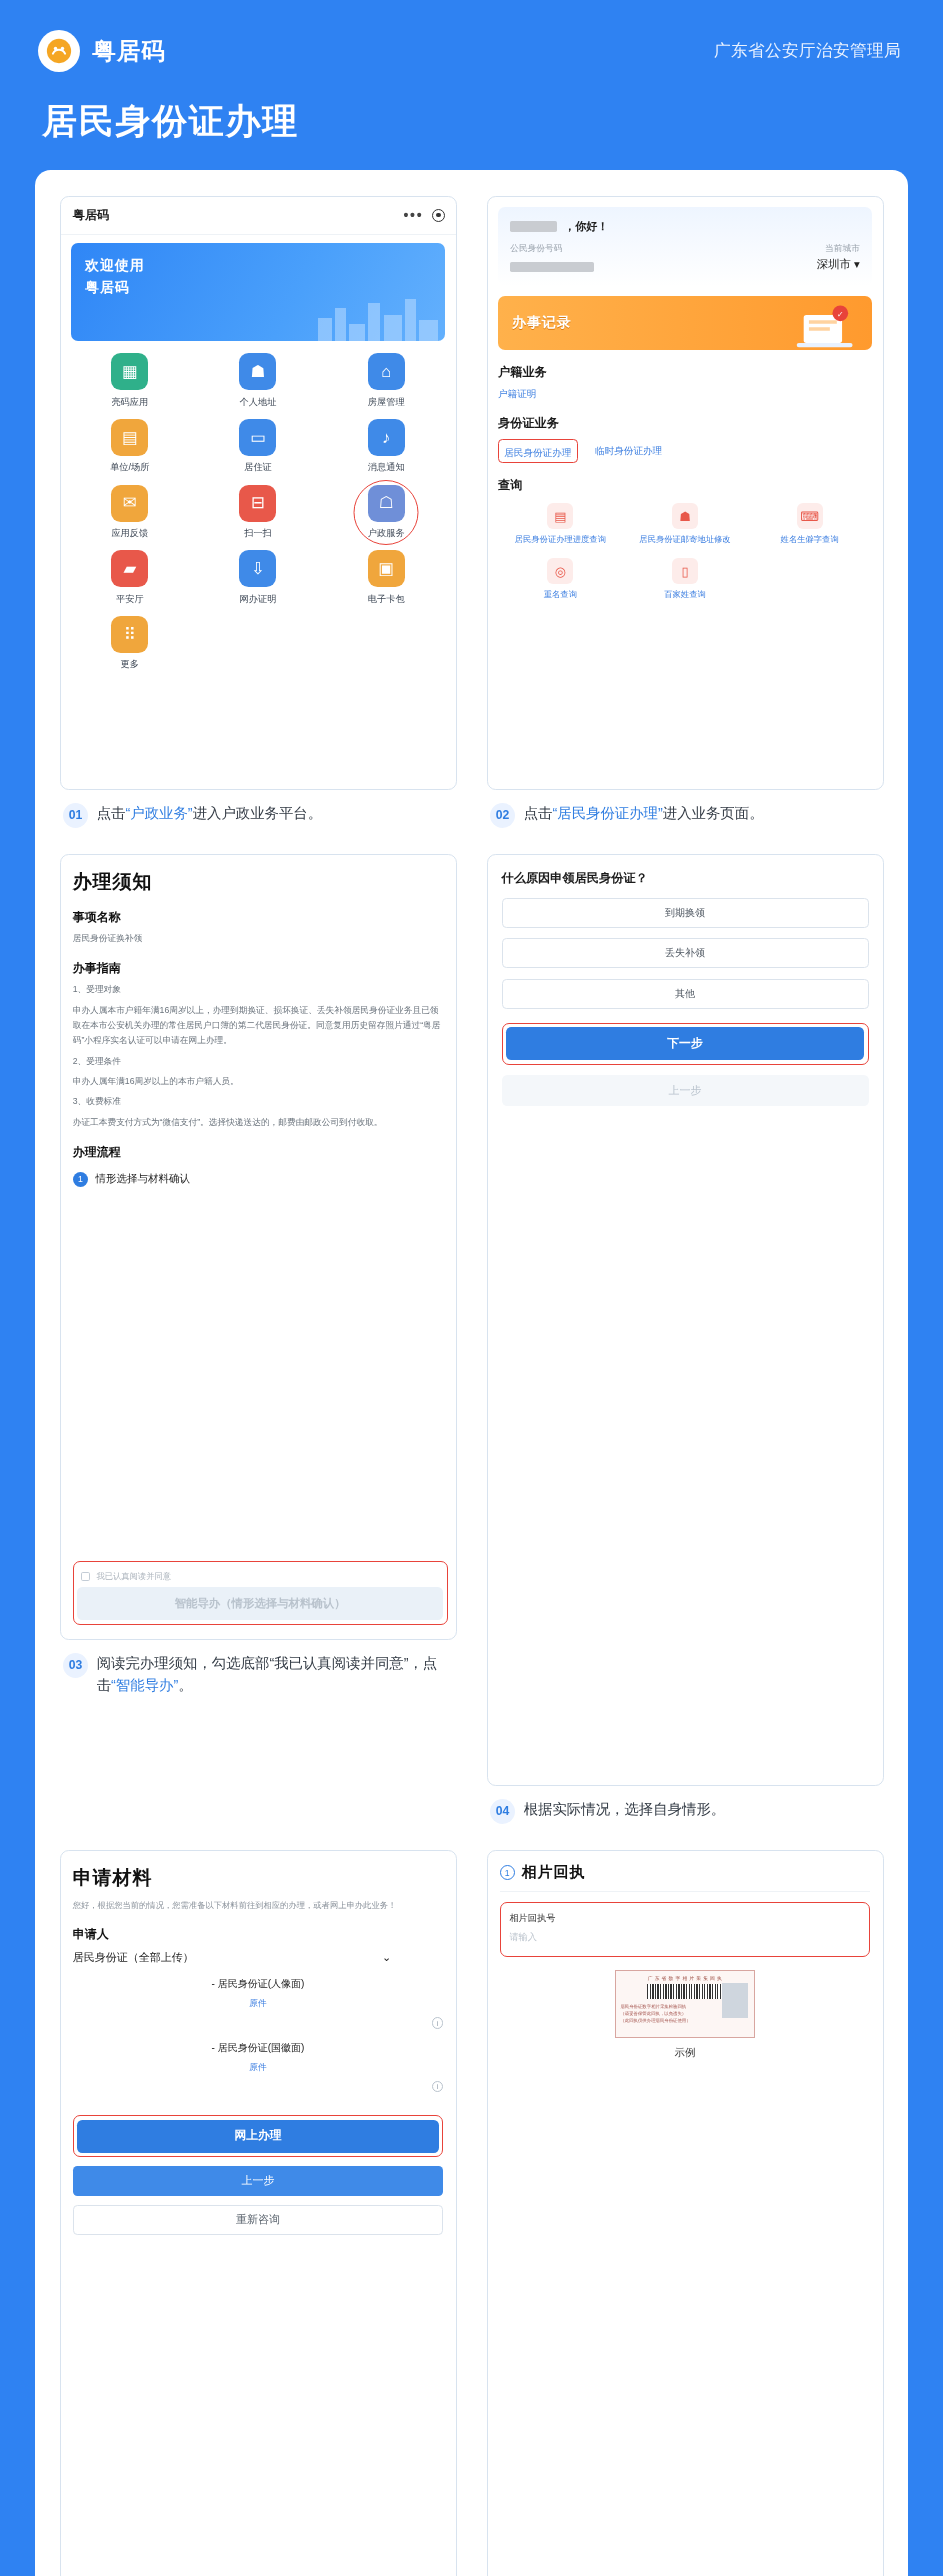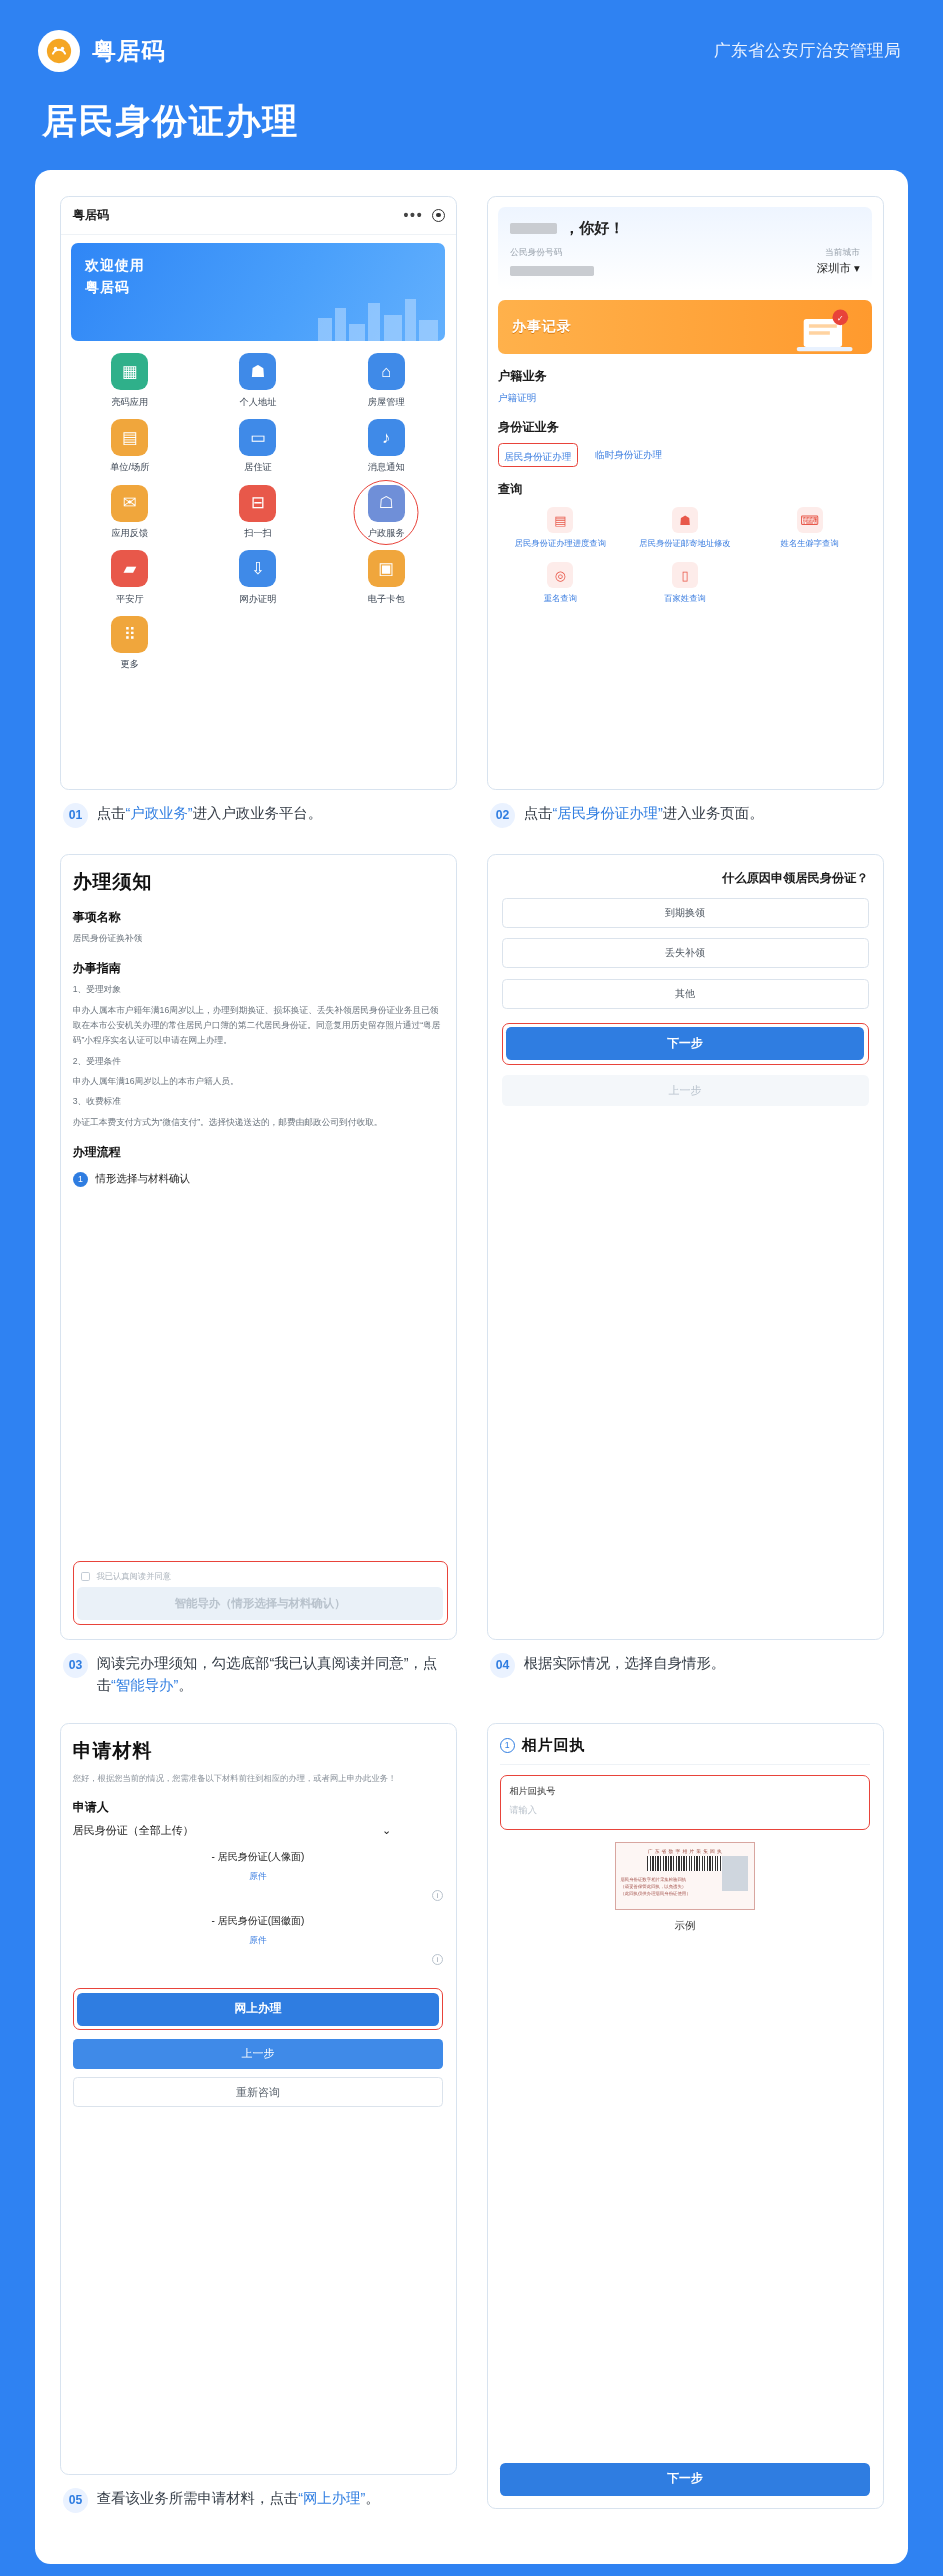--- a/index.html
+++ b/index.html
@@ -177,21 +177,21 @@
   }
 
   
   .p2 { height: 594px; padding: 10.5px; }
   .userbox {
     background: linear-gradient(180deg, #eef5ff 0%, #ffffff 100%);
     border-radius: 7px;
     padding: 12.2px 12.2px 10.5px 12.2px;
     position: relative;
   }
-  .hi { font-size: 15px; color:#222; font-weight:bold; display:flex; align-items:center; gap:7px;}
+  .hi { font-size: 11px; color:#222; font-weight:bold; display:flex; align-items:center; gap:7px;}
   .u-row { display:flex; justify-content:space-between; margin-top: 8.7px; }
   .u-lbl { font-size: 8.7px; color:#9aa3ad; }
   .u-val { font-size: 11.4px; color:#222; margin-top:2.6px; }
   .banner {
     margin-top: 10.5px;
     height: 54px; border-radius: 7px;
     background: linear-gradient(90deg, #ffb14b 0%, #ff9a2e 100%);
     position: relative; overflow:hidden;
     display:flex; align-items:center; padding-left: 14px;
   }
@@ -234,21 +234,21 @@
   .agree-row { display:flex; align-items:center; gap: 6.1px; padding: 5.2px 3.5px; }
   .cbox { width: 9.6px; height:9.6px; border:0.9px solid #c3ccd6; border-radius:1.7px; }
   .agree-txt { font-size: 8.3px; color:#aab2bb; }
   .btn-dis {
     height: 33px; border-radius: 5.2px; background:#eaf1f8; color:#b9c3cd;
     display:flex; align-items:center; justify-content:center; font-size: 11.4px; font-weight:bold;
   }
   .hl-rect { border: 1.7px solid #e8433a; border-radius: 7px; padding: 3.5px; }
 
   
-  .p4 { height: 786px; padding: 15.7px 14px; text-align: right; }
+  .p4 { height: 932px; padding: 15.7px 14px; }
   .q-title { font-size: 12.2px; font-weight:bold; color:#1b1b1b; }
   .opt {
     margin-top: 10.5px; height: 30px; border:0.9px solid #dbe3ec; border-radius: 4.4px;
     display:flex; align-items:center; justify-content:center;
     font-size: 10px; color:#4c555f; background:#fff;
   }
   .btn-pri {
     height: 33px; border-radius: 5.2px; background:#2f7de1; color:#fff;
     display:flex; align-items:center; justify-content:center; font-size: 11.8px; font-weight:bold;
   }

